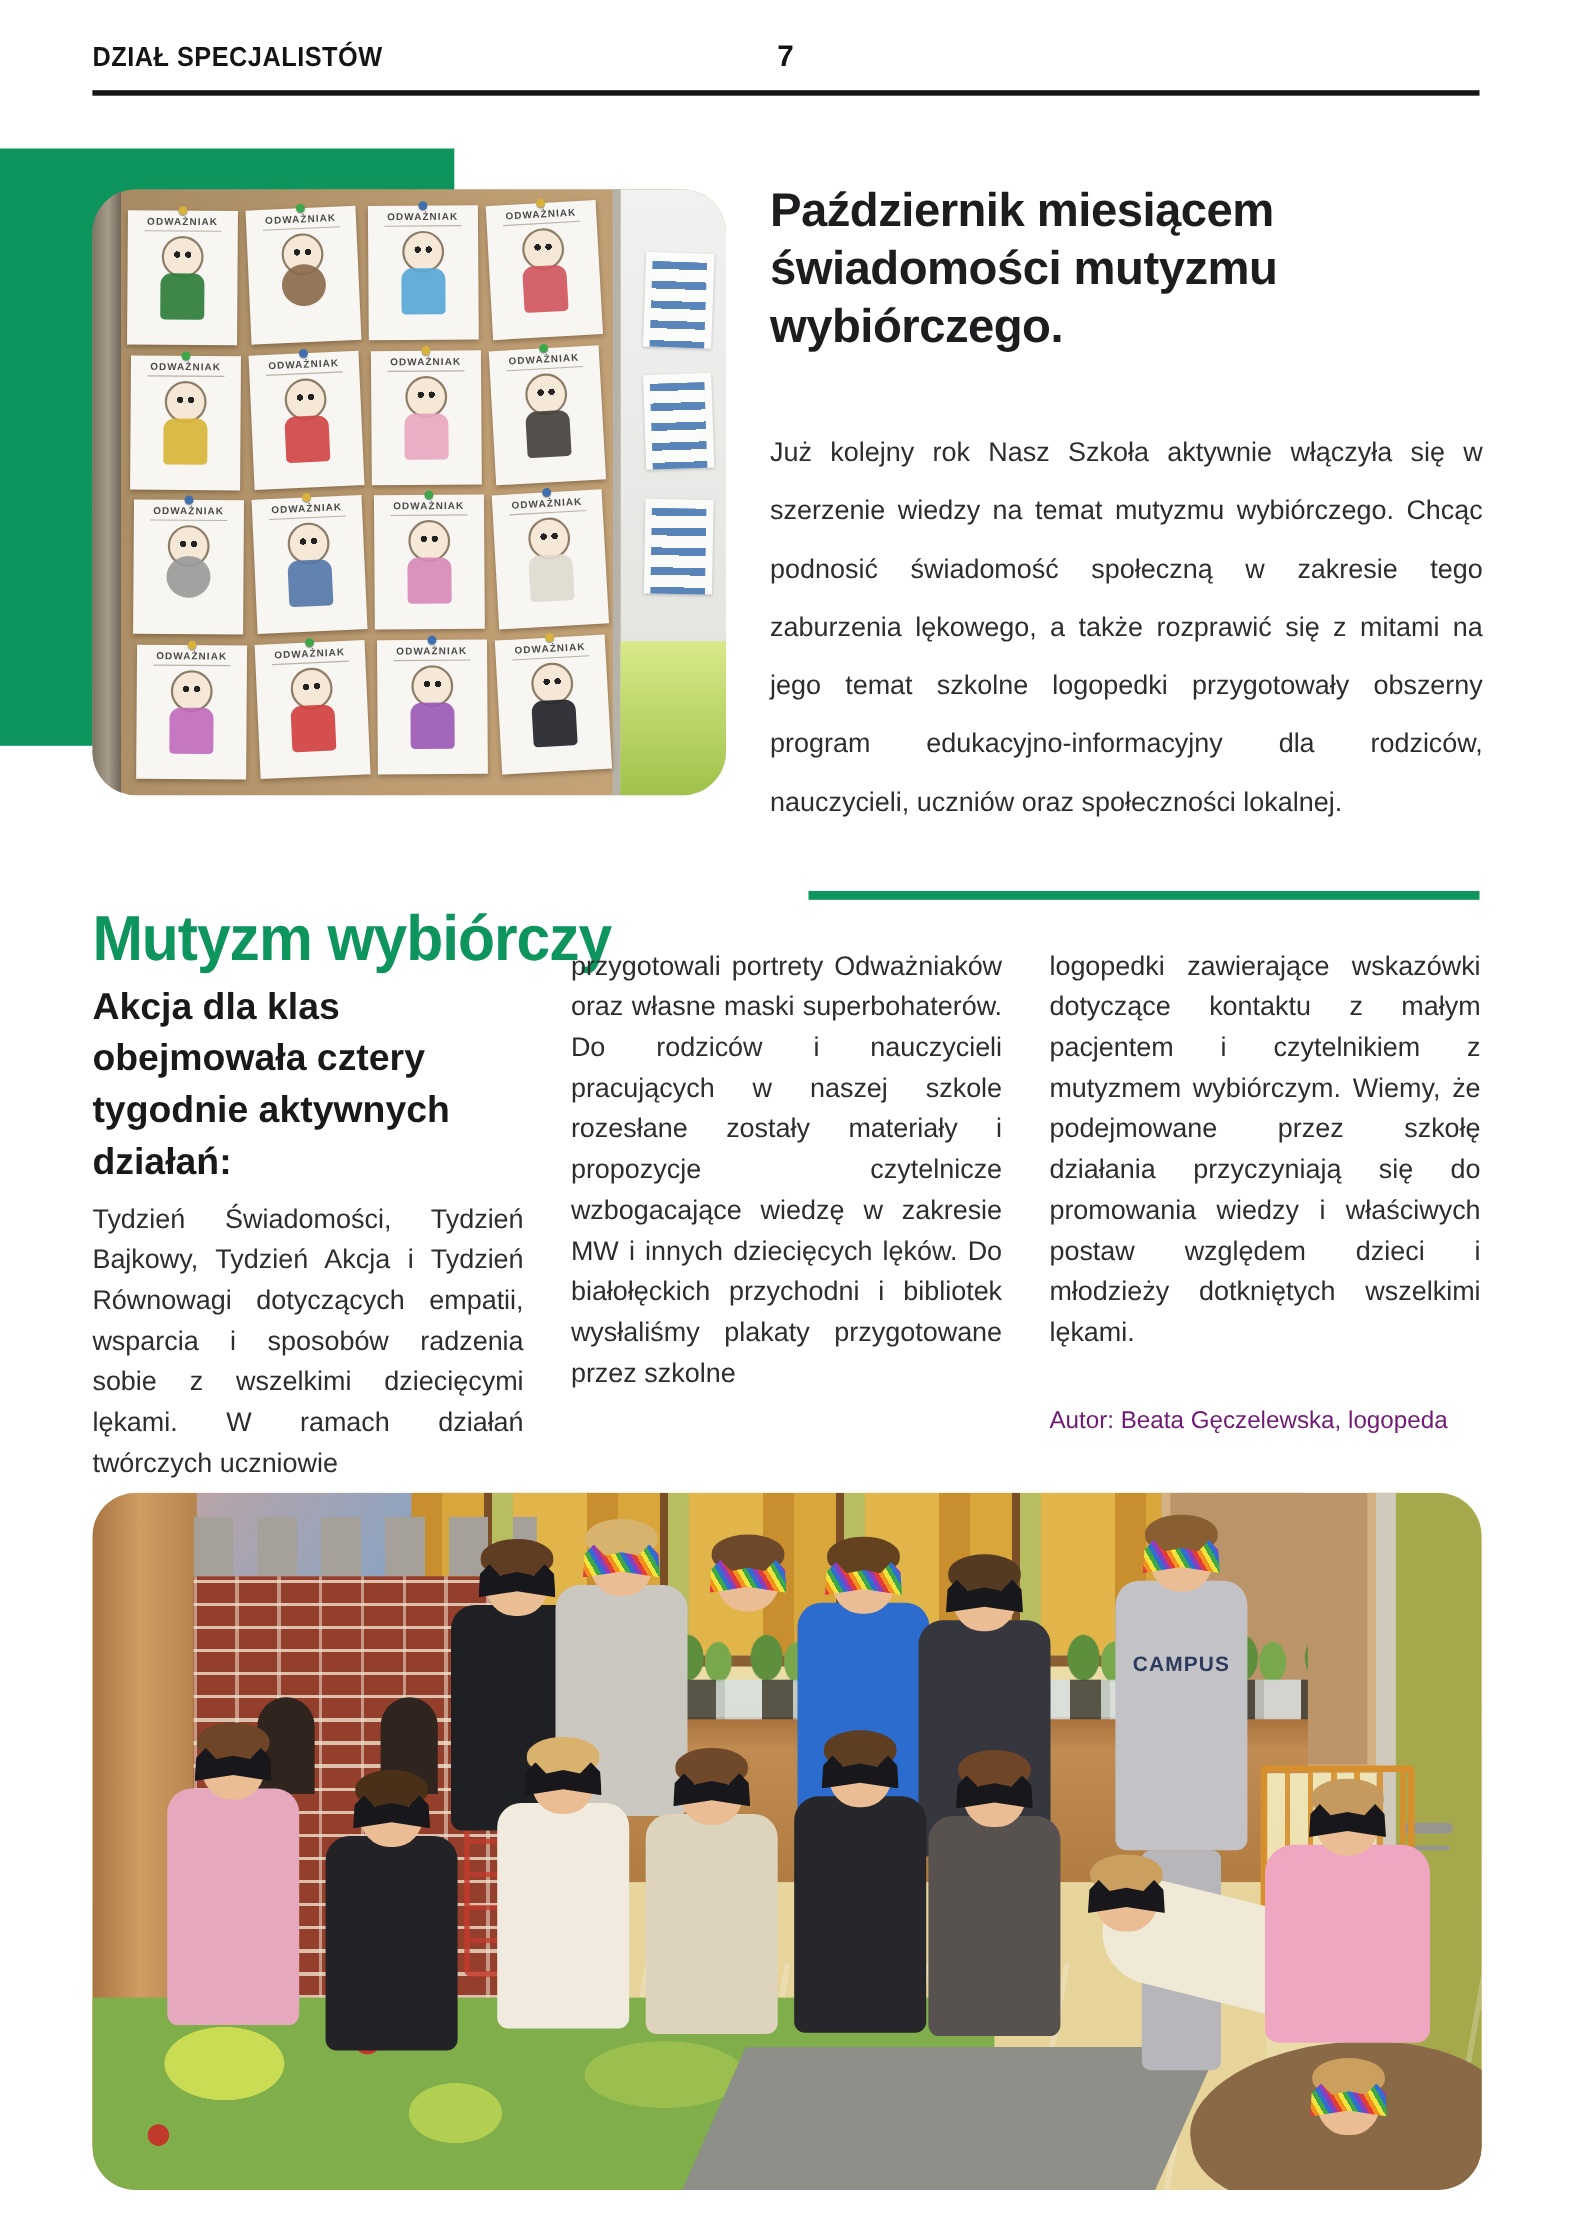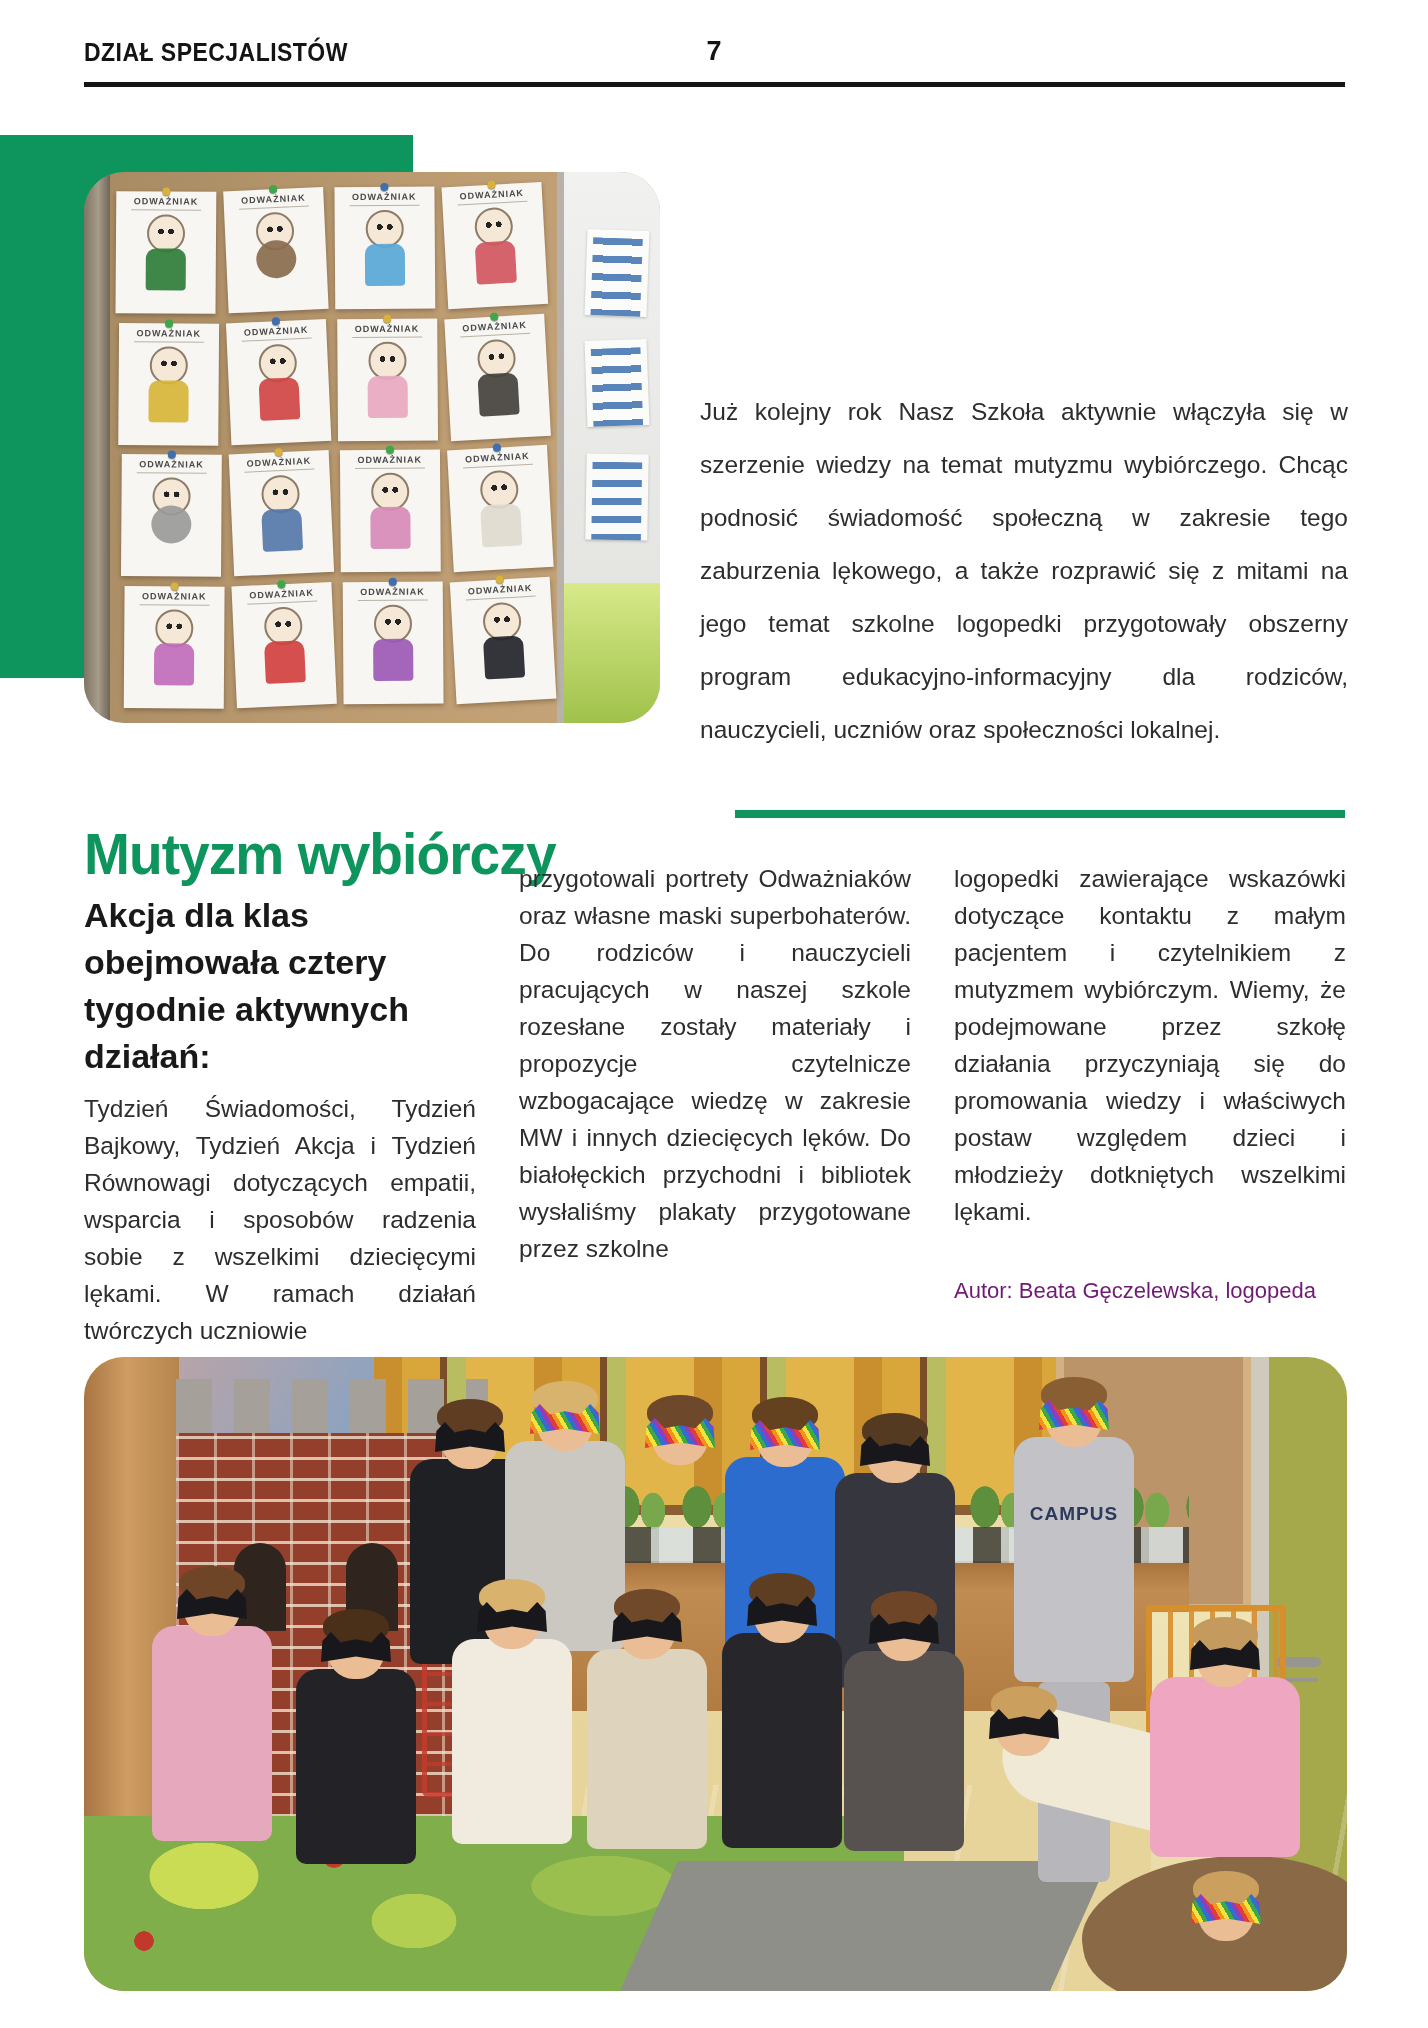--- a/index.html
+++ b/index.html
@@ -225,20 +225,23 @@
           <span class="pdraw"></span>
         </div>
       <div class="paper">
           <span class="plabel">ODWAŻNIAK</span>
           <span class="pline"></span>
           <span class="pdraw"></span>
         </div>
     </div>
   </div>
 
+  <h1 class="article-title">Październik miesiącem
+świadomości mutyzmu
+wybiórczego.</h1>
   <p class="intro">Już kolejny rok Nasz Szkoła aktywnie włączyła się w szerzenie wiedzy na temat mutyzmu wybiórczego. Chcąc podnosić świadomość społeczną w zakresie tego zaburzenia lękowego, a także rozprawić się z mitami na jego temat szkolne logopedki przygotowały obszerny program edukacyjno-informacyjny dla rodziców, nauczycieli, uczniów oraz społeczności lokalnej.</p>
 
   <h2 class="sec-head">Mutyzm wybiórczy</h2>
   <div class="sec-rule"></div>
   <h3 class="sub-head">Akcja dla klas obejmowała cztery tygodnie aktywnych działań:</h3>
   <p class="colp col1">Tydzień Świadomości, Tydzień Bajkowy, Tydzień Akcja i Tydzień Równowagi dotyczących empatii, wsparcia i sposobów radzenia sobie z wszelkimi dziecięcymi lękami. W ramach działań twórczych uczniowie</p>
   <p class="colp col2">przygotowali portrety Odważniaków oraz własne maski superbohaterów. Do rodziców i nauczycieli pracujących w naszej szkole rozesłane zostały materiały i propozycje czytelnicze wzbogacające wiedzę w zakresie MW i innych dziecięcych lęków. Do białołęckich przychodni i bibliotek wysłaliśmy plakaty przygotowane przez szkolne</p>
   <p class="colp col3">logopedki zawierające wskazówki dotyczące kontaktu z małym pacjentem i czytelnikiem z mutyzmem wybiórczym. Wiemy, że podejmowane przez szkołę działania przyczyniają się do promowania wiedzy i właściwych postaw względem dzieci i młodzieży dotkniętych wszelkimi lękami.</p>
   <p class="author">Autor: Beata Gęczelewska, logopeda</p>
 

